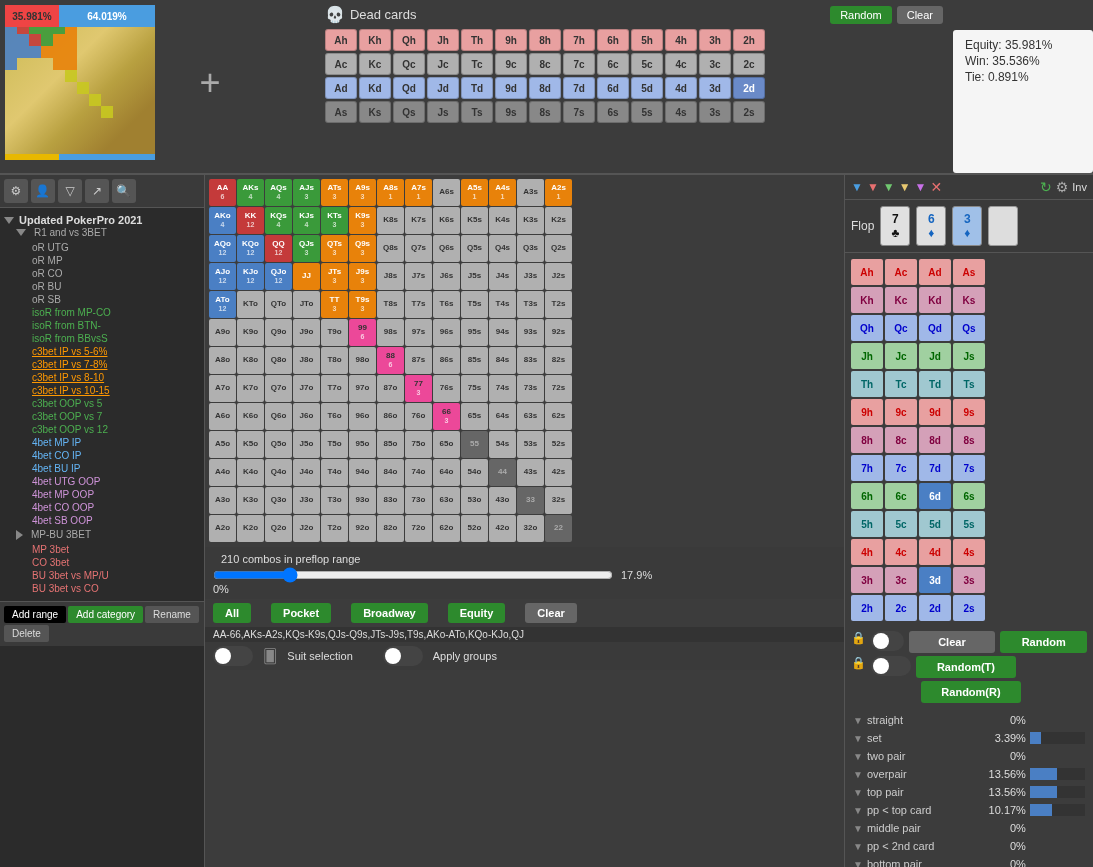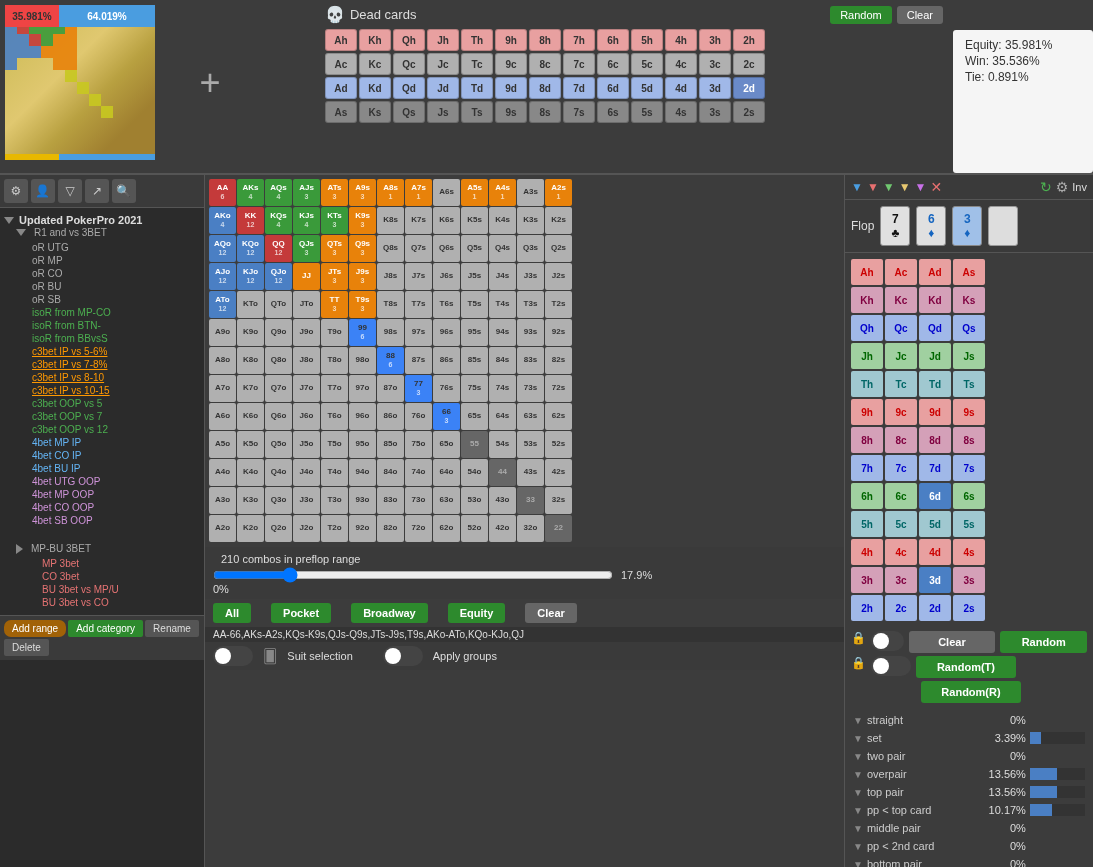--- a/index.html
+++ b/index.html
@@ -33,21 +33,21 @@
     
     .left-nav { width: 205px; background: #2b2b2b; overflow-y: auto; border-right: 1px solid #555; }
     .nav-toolbar { display: flex; align-items: center; gap: 3px; padding: 4px; background: #3a3a3a; border-bottom: 1px solid #555; }
     .nav-icon { width: 24px; height: 24px; background: #555; border-radius: 3px; display: flex; align-items: center; justify-content: center; cursor: pointer; color: #ccc; font-size: 12px; }
     .nav-tree { padding: 4px 0; }
     .tree-group { padding: 2px 4px; }
     .tree-group-header { color: #ddd; font-weight: bold; cursor: pointer; display: flex; align-items: center; gap: 2px; }
     .tree-sub { padding-left: 12px; }
     .tree-sub-item { padding: 1px 2px; cursor: pointer; color: #aaa; font-size: 10px; }
     .tree-sub-item.green { color: #4caf50; }
-    .tree-sub-item.red { color: #e57373; margin-left: 10px; }
+    .tree-sub-item.red { color: #e57373; }
     .tree-sub-item.orange { color: #ff9800; text-decoration: underline; }
     .tree-sub-item.blue { color: #64b5f6; }
     .tree-sub-item.purple { color: #ce93d8; }
     .nav-buttons { display: flex; gap: 2px; padding: 4px; background: #3a3a3a; border-top: 1px solid #555; flex-wrap: wrap; }
     .nav-btn { background: #555; color: #ddd; border: none; padding: 3px 8px; cursor: pointer; border-radius: 2px; font-size: 10px; }
 
     
     .center-panel { width: 640px; background: #3c3c3c; overflow: hidden; border-right: 1px solid #555; }
     .center-header { display: flex; align-items: center; gap: 8px; padding: 4px 8px; background: #3a3a3a; border-bottom: 1px solid #555; }
     .dropdown { background: #555; color: #ddd; border: 1px solid #666; padding: 2px 6px; border-radius: 3px; font-size: 11px; cursor: pointer; }
@@ -56,21 +56,21 @@
     .weight-val { color: #fff; font-weight: bold; font-size: 11px; }
 
     
     .hand-matrix { padding: 4px; overflow: hidden; }
     .matrix-row { display: flex; gap: 1px; margin-bottom: 1px; }
     .matrix-cell { width: 27px; height: 27px; border-radius: 2px; display: flex; flex-direction: column; align-items: center; justify-content: center; font-size: 8px; font-weight: bold; cursor: pointer; position: relative; line-height: 1.1; }
     .mc-blue { background: #4a7fc4; color: white; }
     .mc-orange { background: #e8820a; color: white; }
     .mc-green { background: #3a9a3a; color: white; }
     .mc-red { background: #c43a3a; color: white; }
-    .mc-yellow { background: #3b82f6; color: #333; text-align: center; }
+    .mc-yellow { background: #ec4899; color: #333; text-align: center; }
     .mc-light { background: #b0b0b0; color: #333; }
     .mc-darkgray { background: #666; color: #aaa; }
     .cell-num { font-size: 7px; color: rgba(255,255,255,0.7); }
 
     
     .range-slider-area { padding: 4px 8px; background: #3a3a3a; }
     .slider-container { display: flex; align-items: center; gap: 8px; }
     .range-pct { color: #ddd; font-size: 11px; }
     .range-desc { color: #ddd; font-size: 11px; }
     .filter-buttons { display: flex; gap: 20px; padding: 4px 8px; }
@@ -318,35 +318,35 @@
             <div class="tree-sub-item green">c3bet OOP vs 7</div>
             <div class="tree-sub-item green">c3bet OOP vs 12</div>
             <div class="tree-sub-item blue">4bet MP IP</div>
             <div class="tree-sub-item blue">4bet CO IP</div>
             <div class="tree-sub-item blue">4bet BU IP</div>
             <div class="tree-sub-item purple">4bet UTG OOP</div>
             <div class="tree-sub-item purple">4bet MP OOP</div>
             <div class="tree-sub-item purple">4bet CO OOP</div>
             <div class="tree-sub-item purple">4bet SB OOP</div>
           </div>
-          <div style="display:flex;align-items:center;gap:3px;margin-top:15px;margin-bottom:2px;">
+          <div style="display:flex;align-items:center;gap:3px;margin-top:1px;margin-bottom:2px;">
             <span class="tri-right"></span>
             <span class="tree-sub-item">MP-BU 3BET</span>
           </div>
           <div style="padding-left:14px;">
             <div class="tree-sub-item red">MP 3bet</div>
             <div class="tree-sub-item red">CO 3bet</div>
             <div class="tree-sub-item red">BU 3bet vs MP/U</div>
             <div class="tree-sub-item red">BU 3bet vs CO</div>
           </div>
         </div>
       </div>
     </div>
     <div class="nav-buttons">
-      <button class="nav-btn" style="background:#a16207;color:white;border-radius:7px;">Add range</button>
+      <button class="nav-btn" style="background:#000000;color:white;">Add range</button>
       <button class="nav-btn" style="background:#2d8a2d;color:white;">Add category</button>
       <button class="nav-btn">Rename</button>
       <button class="nav-btn">Delete</button>
     </div>
   </div>
 
   <div class="center-panel">
 
     <div class="hand-matrix" id="hand-matrix">
     <div class="matrix-row">

